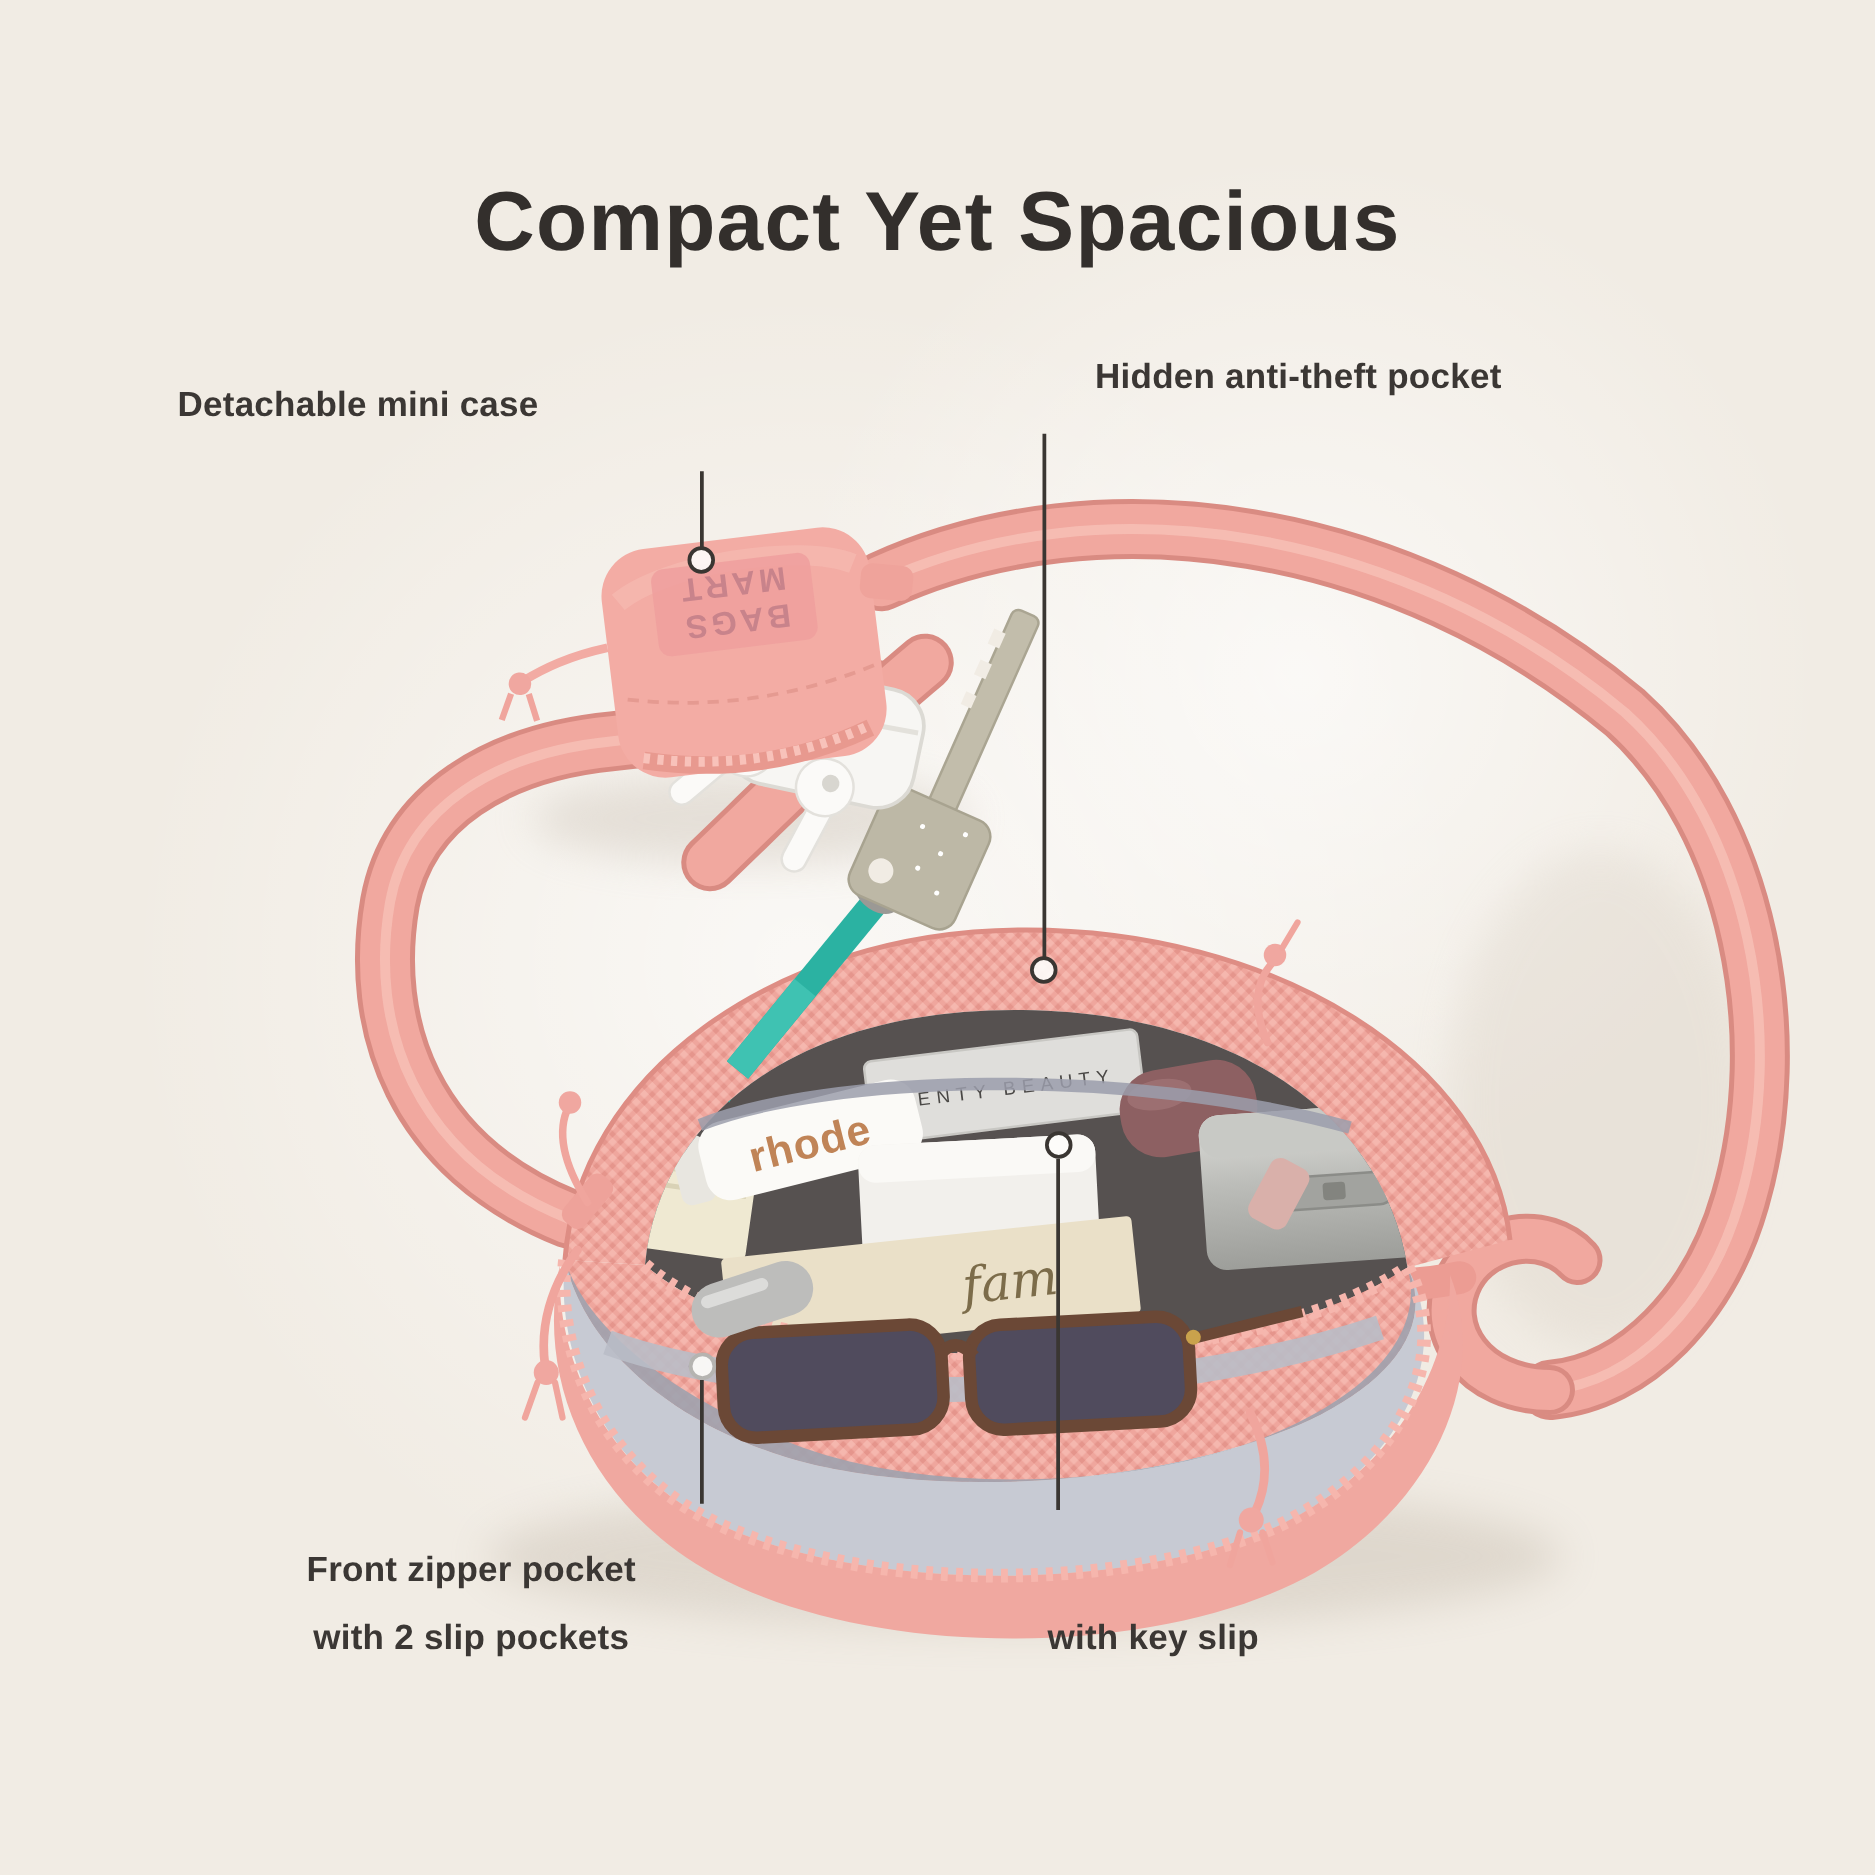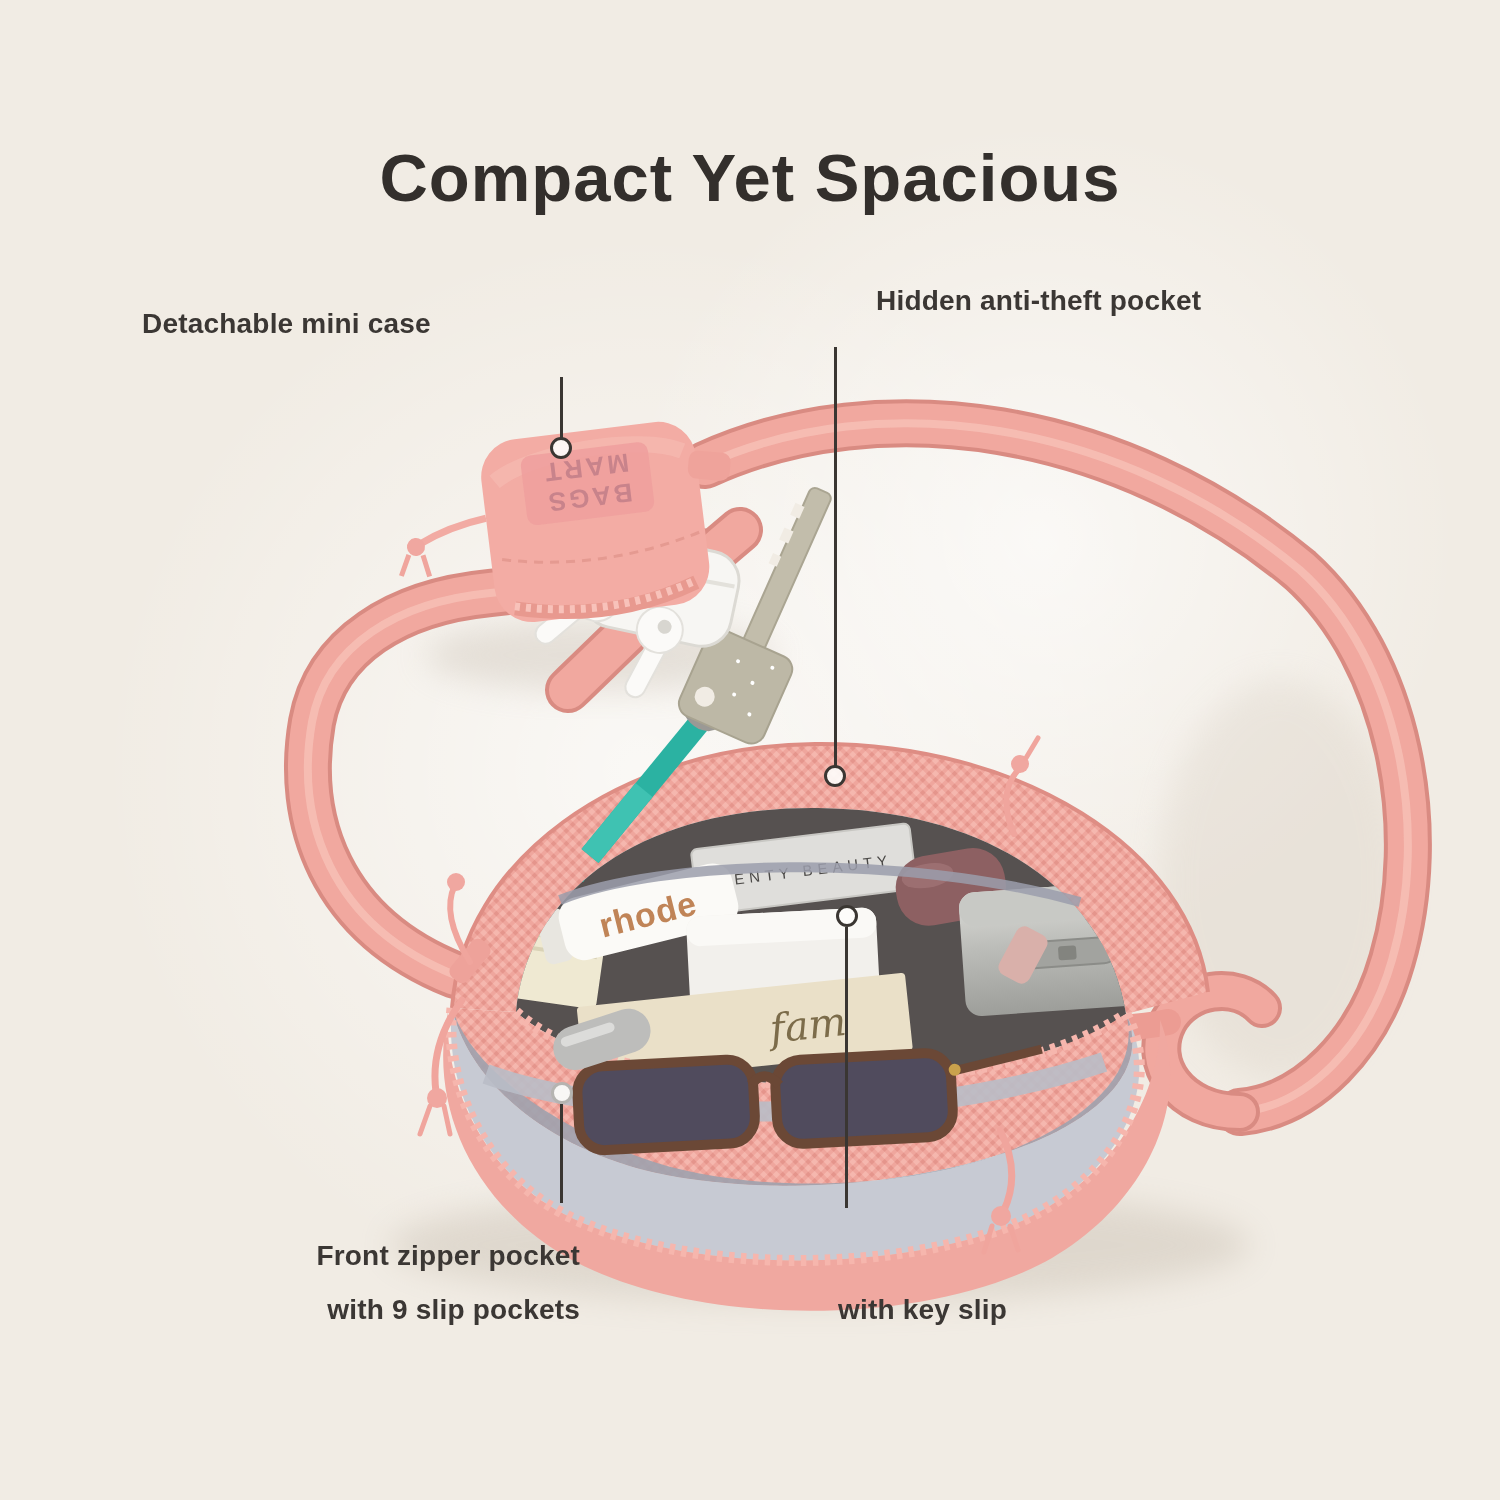--- a/index.html
+++ b/index.html
@@ -249,23 +249,23 @@
   <div class="callout-label" style="left:142px;top:297px">Detachable mini case</div>
   <div class="callout-line" style="left:560px;top:377px;height:61px"></div>
   <div class="callout-dot" style="left:550px;top:437px"></div>
 
   <div class="callout-label" style="left:876px;top:274px">Hidden anti-theft pocket</div>
   <div class="callout-line" style="left:834px;top:347px;height:419px"></div>
   <div class="callout-dot" style="left:824px;top:765px"></div>
 
   <div class="callout-dot white" style="left:551px;top:1082px"></div>
   <div class="callout-line" style="left:560px;top:1104px;height:99px"></div>
-  <div class="callout-label" style="left:150px;top:1229px;width:430px;text-align:right">
+  <div class="callout-label" style="left:162px;top:1229px;width:430px;text-align:center">
     <span>Front zipper pocket</span><br>
-    <span>with 9 slip pockets</span>
+    <span>with 2 slip pockets</span>
   </div>
 
   <div class="callout-dot" style="left:836px;top:905px"></div>
   <div class="callout-line" style="left:845px;top:927px;height:281px"></div>
   <div class="callout-label" style="left:838px;top:1229px">
     <br>
     <span>with key slip</span>
   </div>
 
 </div>

